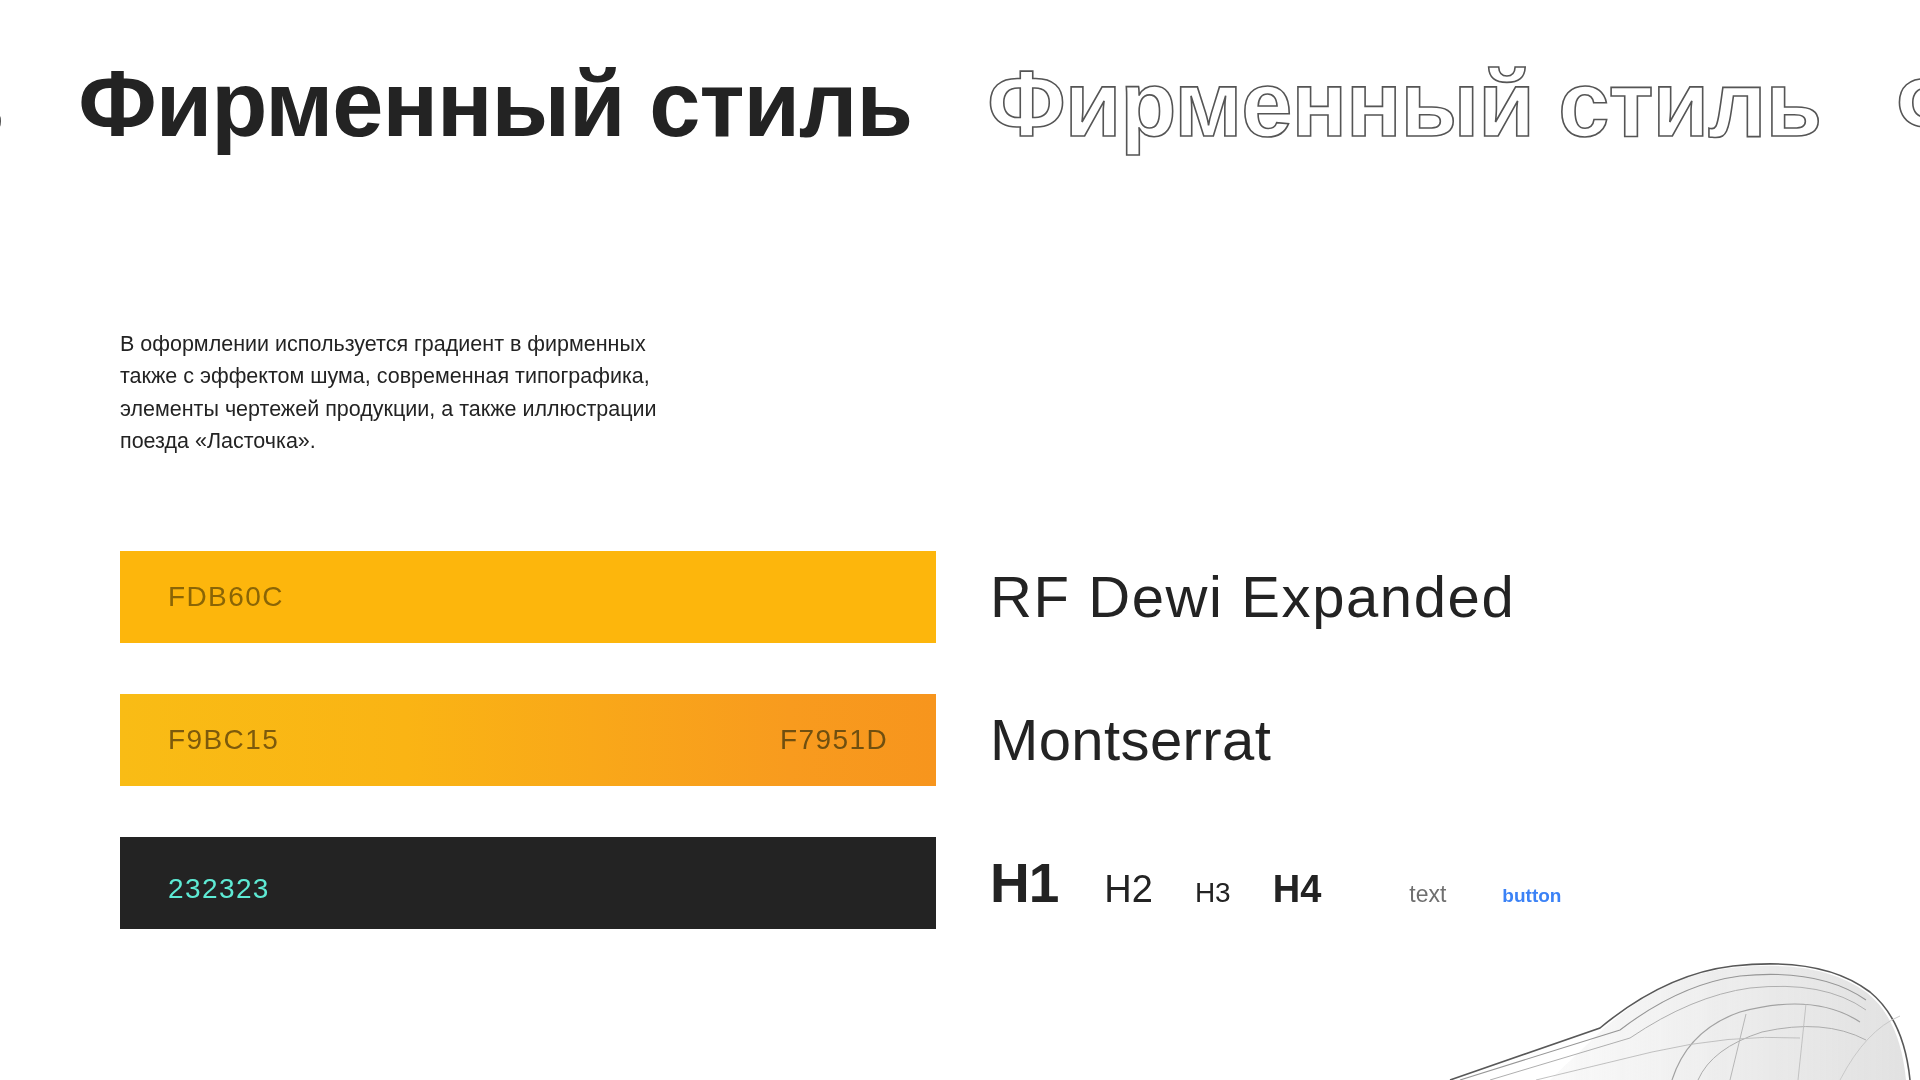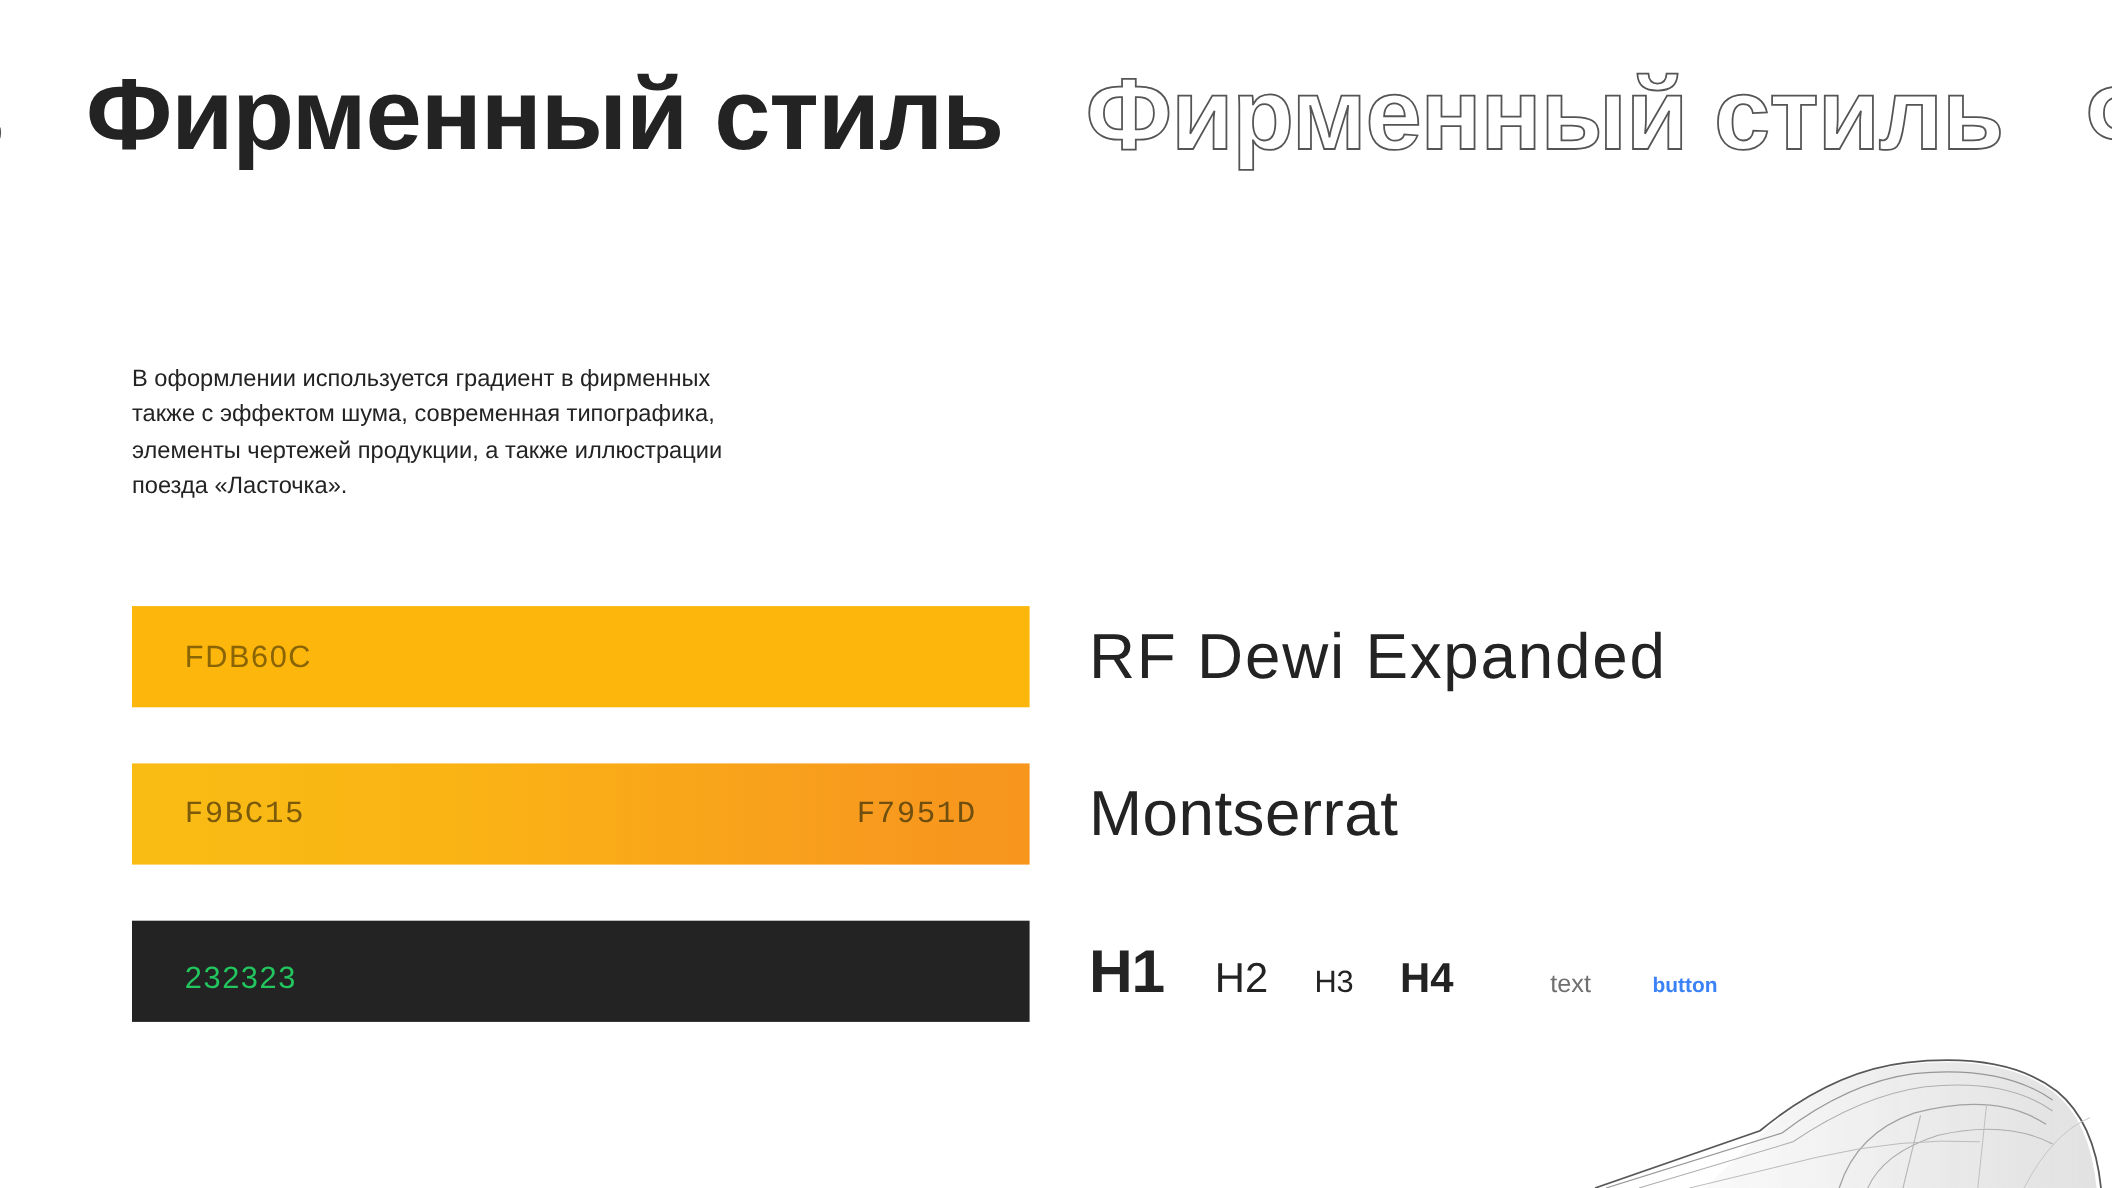--- a/index.html
+++ b/index.html
@@ -98,25 +98,25 @@
     letter-spacing: 1.4px;
     font-family: "Liberation Sans", sans-serif;
   }
 
   .swatch-solid { background: #FDB60C; }
   .swatch-solid .swatch-label { color: #8a6506; text-align: center; }
 
   .swatch-gradient {
     background: linear-gradient(90deg, #F9BC15 0%, #FAB414 35%, #F89B1E 82%, #F7951D 100%);
   }
-  .swatch-gradient .swatch-label { color: #7c5a0c; font-family: Liberation Mono, monospace; }
+  .swatch-gradient .swatch-label { color: #7c5a0c; }
   .swatch-gradient .swatch-label.right { color: #6f4f10; }
 
   .swatch-dark { background: #232323; }
-  .swatch-dark .swatch-label { color: #22c55e; margin-top: 12px; }
+  .swatch-dark .swatch-label { color: #5eead4; margin-top: 12px; }
 
   
   .typography {
     position: absolute;
     left: 990px;
     top: 551px;
     width: 820px;
   }
 
   .type-row {

